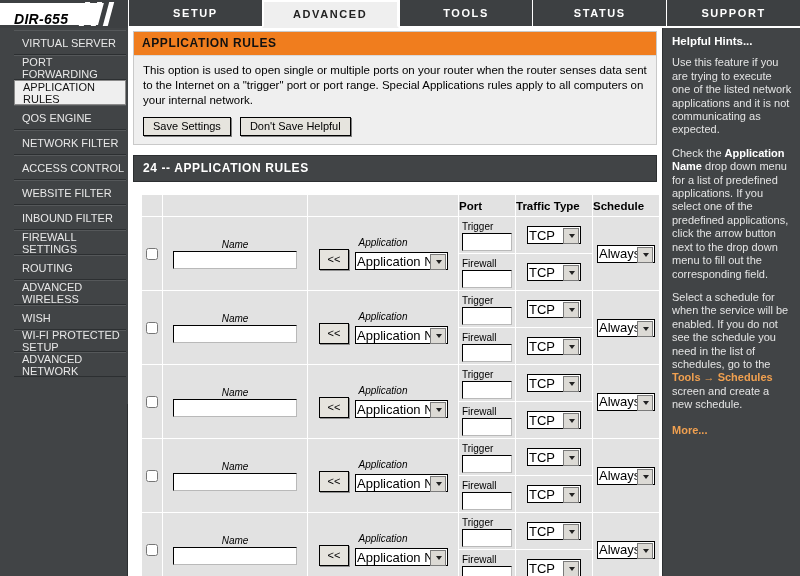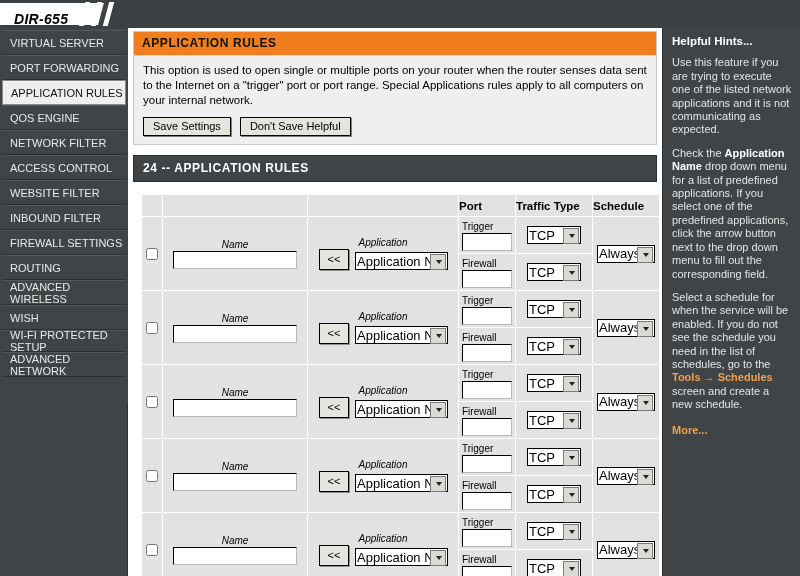--- a/index.html
+++ b/index.html
@@ -93,21 +93,21 @@
     border-bottom: 2px solid #efefef;
     margin-bottom: -2px;
   }
 
   
   .sidebar {
     position: absolute;
     left: 0; top: 28px;
     width: 128px; height: 548px;
     background: #414446;
-    padding: 2px 2px 0 2px;
+    padding: 2px 2px 0 14px;
   }
   .side-item {
     height: 25px;
     display: flex;
     align-items: center;
     padding-left: 8px;
     color: #e8e8e8;
     font-size: 11px;
     background: #414446;
     border-bottom: 1px solid #2c2f31;
@@ -390,20 +390,27 @@
 <div id="page">
 
   <div class="topnav">
     <div class="brand">
       <div class="brand-plate"></div>
       <span class="brand-text">DIR-655</span>
       <div class="brand-slash s1"></div>
       <div class="brand-slash s2"></div>
       <div class="brand-slash s3"></div>
     </div>
+    <div class="navtabs" id="navtabs">
+        <div class="navtab">SETUP</div>
+        <div class="navtab active">ADVANCED</div>
+        <div class="navtab">TOOLS</div>
+        <div class="navtab">STATUS</div>
+        <div class="navtab">SUPPORT</div>
+      </div>
   </div>
 
   <div class="sidebar" id="sidebar">
       <div class="side-item">
         <span>VIRTUAL SERVER</span>
       </div>
       <div class="side-item">
         <span>PORT FORWARDING</span>
       </div>
       <div class="side-item active">

